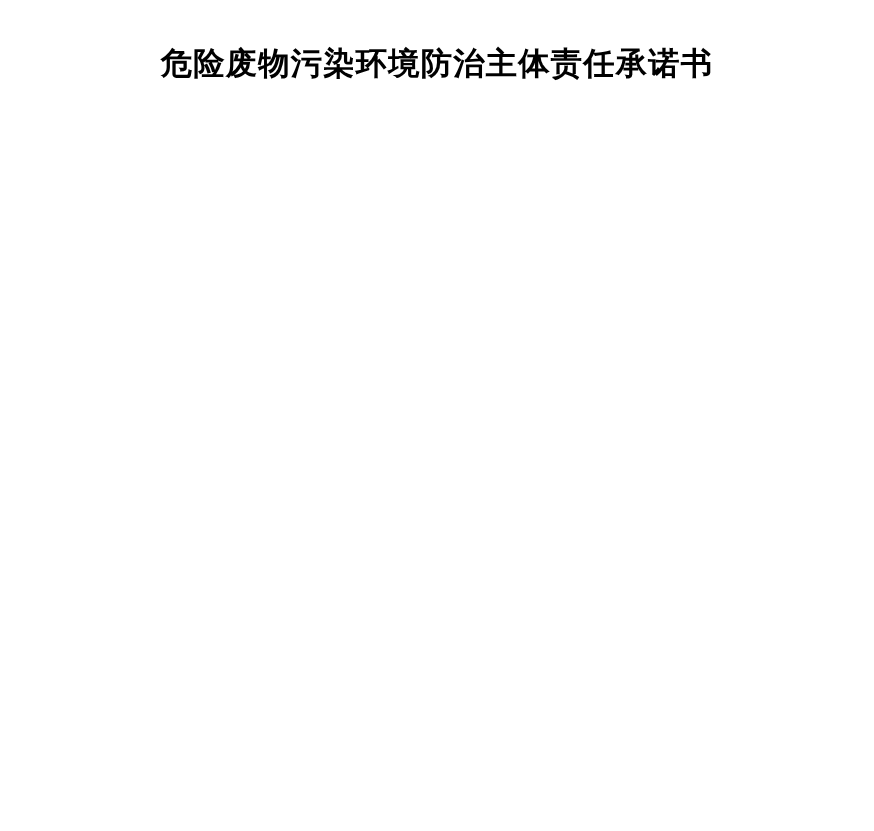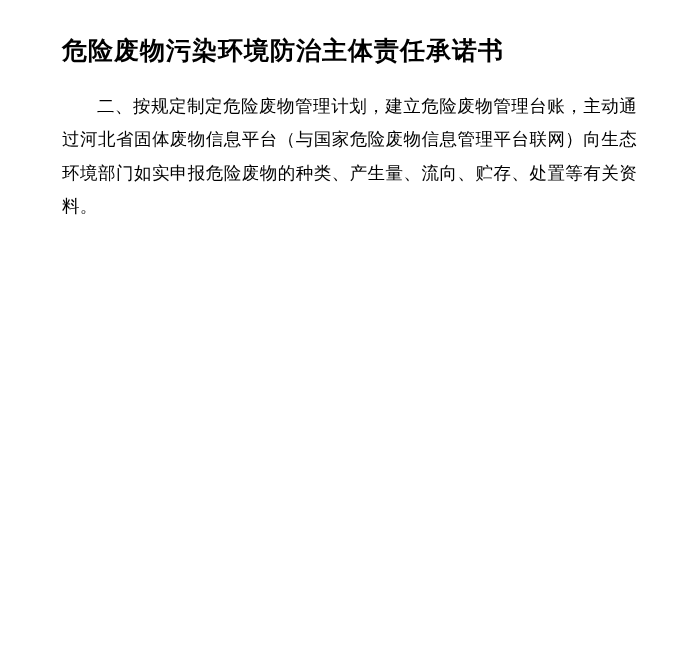--- a/index.html
+++ b/index.html
@@ -15,21 +15,21 @@
     color: #000000;
   }
   .page {
     width: 699px;
     height: 665px;
     box-sizing: border-box;
     padding: 24px 62px 0 62px;
     background: #ffffff;
   }
   .doc-title {
-    text-align: left;
+    text-align: center;
     font-size: 25px;
     font-weight: bold;
     letter-spacing: 1px;
     line-height: 1.5;
     margin: 8px 0 20px 0;
     font-family: "DejaVu Serif", "Liberation Serif", serif;
   }
   .para {
     font-size: 17.5px;
     line-height: 1.92;
@@ -42,16 +42,15 @@
 </style>
 </head>
 <body>
 
 <div class="page">
 
   <h1 class="doc-title">危险废物污染环境防治主体责任承诺书</h1>
 
 
 
-  <p class="para">二、按规定制定危险废物管理计划，建立危险废物管理台账，主动通过河北省固体废物信息平台（与国家危险废物信息管理平台联网）向生态环境部门如实申报危险废物的种类、产生量、流向、贮存、处置等有关资料。</p>
 
 
 </div>
 
 </body></html>

